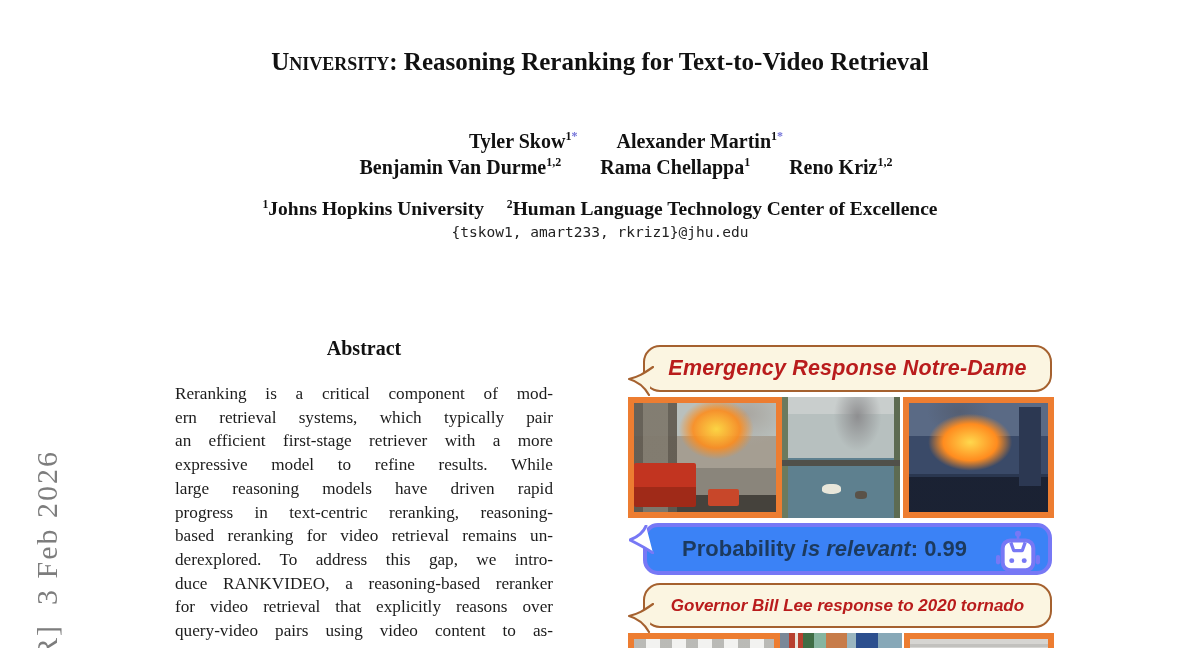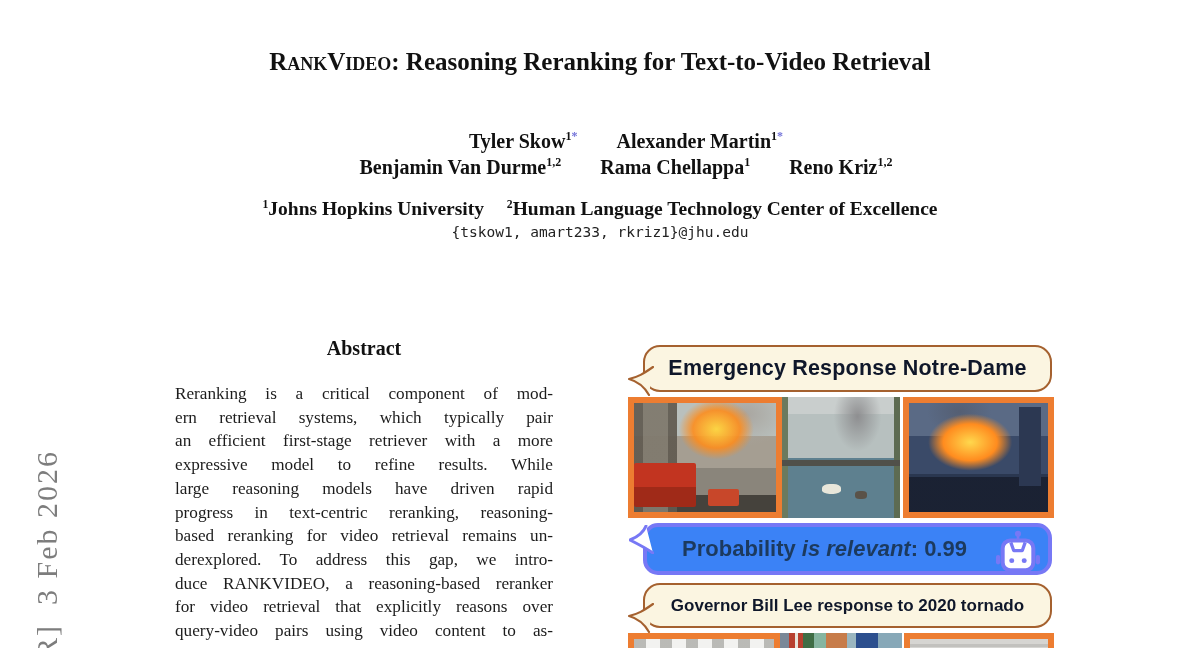--- a/index.html
+++ b/index.html
@@ -34,21 +34,21 @@
                  font-size:17.2px;line-height:23.7px;color:#1c1c1c;}
   .abs-line{text-align:justify;text-align-last:justify;white-space:normal;}
 
   
   .figure{position:absolute;left:628px;top:345px;width:426px;height:310px;
           font-family:"Liberation Sans",sans-serif;}
 
   .bubble{position:absolute;left:15px;width:409px;box-sizing:border-box;
           display:flex;align-items:center;justify-content:center;
           border-radius:17px;}
-  .bubble-cream{background:#FBF5E1;border:2.2px solid #A5612F;color:#0f172a;}
+  .bubble-cream{background:#FBF5E1;border:2.2px solid #A5612F;color:#b91c1c;font-style:italic;}
   .q1{top:0;height:47px;font-size:21.5px;font-weight:bold;letter-spacing:.2px;}
   .q2{top:238px;height:45px;font-size:17px;font-weight:bold;text-align:center;}
   .bubble-blue{top:178px;height:52px;background:#3b82f6;border:4px solid #7778F5;
                color:#1C3A5E;font-size:22px;font-weight:bold;border-radius:15px;
                padding-right:46px;}
   .bubble-text{white-space:pre-wrap;}
   .it{font-style:italic;}
   .tail{position:absolute;z-index:3;}
   .robot{position:absolute;right:7px;top:2px;}
 
@@ -97,21 +97,21 @@
     background:repeating-linear-gradient(180deg,#d6d5d2 0 5px,#c2c1be 5px 8px);}
 </style>
 </head>
 <body>
 
 <div class="page">
 
   <div class="watermark">R]  3 Feb 2026</div>
 
   <div class="title">
-    <span class="sc">RankVideo</span><span>: Reasoning Reranking for Text-to-Video Retrieval</span>
+    <span class="sc">University</span><span>: Reasoning Reranking for Text-to-Video Retrieval</span>
   </div>
 
   <div class="authors-line" style="top:130px;">
     <span class="author"><span>Tyler Skow</span><sup><span>1</span><span class="star">*</span></sup></span>
     <span class="author"><span>Alexander Martin</span><sup><span>1</span><span class="star">*</span></sup></span>
   </div>
   <div class="authors-line" style="top:156px;">
     <span class="author"><span>Benjamin Van Durme</span><sup><span>1,2</span></sup></span>
     <span class="author"><span>Rama Chellappa</span><sup><span>1</span></sup></span>
     <span class="author"><span>Reno Kriz</span><sup><span>1,2</span></sup></span>

